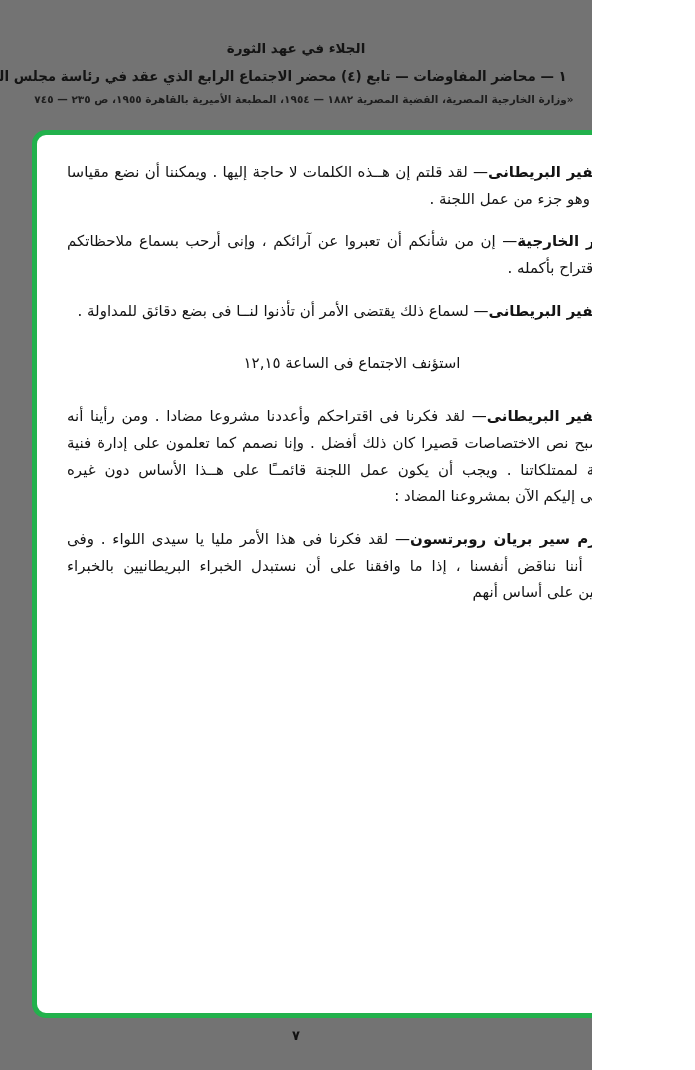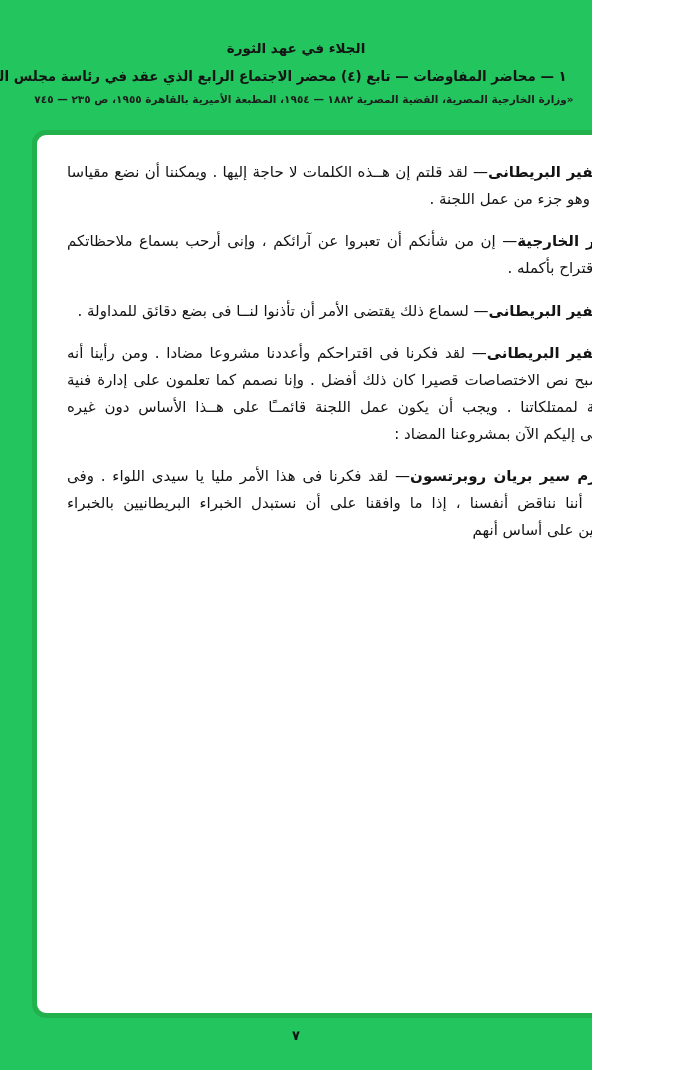--- a/index.html
+++ b/index.html
@@ -5,21 +5,21 @@
   html, body {
     margin: 0;
     padding: 0;
     background: #ffffff;
     font-family: "DejaVu Sans", sans-serif;
   }
   .page {
     position: relative;
     width: 592px;
     height: 1070px;
-    background: #22c55e;
+    background: #737373;
     color: #141414;
     overflow: hidden;
   }
   
   .header {
     direction: rtl;
     text-align: center;
     padding-top: 40px;
   }
   .book-title {
@@ -104,20 +104,21 @@
   <div class="highlight-box" style="border-color: rgb(34, 177, 76);">
     <div class="content">
 
         <p class="para p-speech"><span class="speaker">السفير البريطانى</span><span>— لقد قلتم إن هــذه الكلمات لا حاجة إليها . ويمكننا أن نضع مقياسا واحدا ، وهو جزء من عمل اللجنة .</span></p>
 
         <p class="para p-speech"><span class="speaker">وزير الخارجية</span><span>— إن من شأنكم أن تعبروا عن آرائكم ، وإنى أرحب بسماع ملاحظاتكم على الاقتراح بأكمله .</span></p>
 
         <p class="para p-speech"><span class="speaker">السفير البريطانى</span><span>— لسماع ذلك يقتضى الأمر أن تأذنوا لنــا فى بضع دقائق للمداولة .</span></p>
 
 
+        <p class="para p-centered"><span>استؤنف الاجتماع فى الساعة ١٢,١٥</span></p>
 
         <p class="para p-speech"><span class="speaker">السفير البريطانى</span><span>— لقد فكرنا فى اقتراحكم وأعددنا مشروعا مضادا . ومن رأينا أنه كلما أصبح نص الاختصاصات قصيرا كان ذلك أفضل . وإنا نصمم كما تعلمون على إدارة فنية بريطانية لممتلكاتنا . ويجب أن يكون عمل اللجنة قائمــًا على هــذا الأساس دون غيره وسأفضى إليكم الآن بمشروعنا المضاد :</span></p>
 
 
 
 
 
 
         <p class="para p-speech"><span class="speaker">اللازم سير بريان روبرتسون</span><span>— لقد فكرنا فى هذا الأمر مليا يا سيدى اللواء . وفى اعتقادنا أننا نناقض أنفسنا ، إذا ما وافقنا على أن نستبدل الخبراء البريطانيين بالخبراء المصريين على أساس أنهم</span></p>
       </div>

